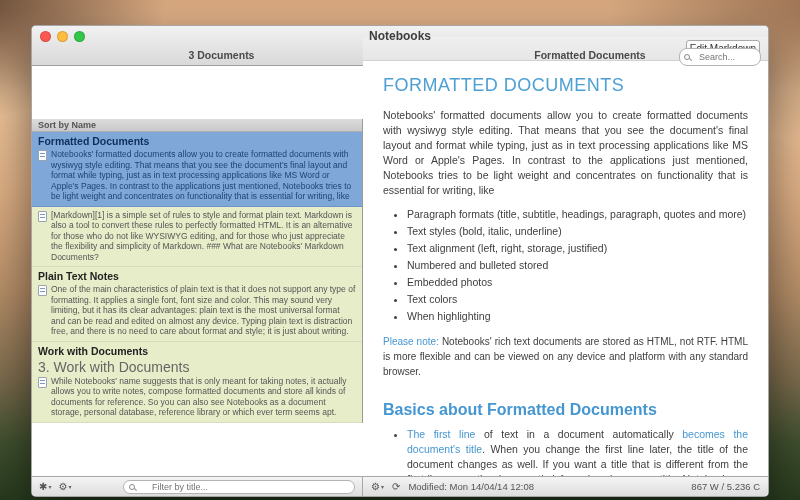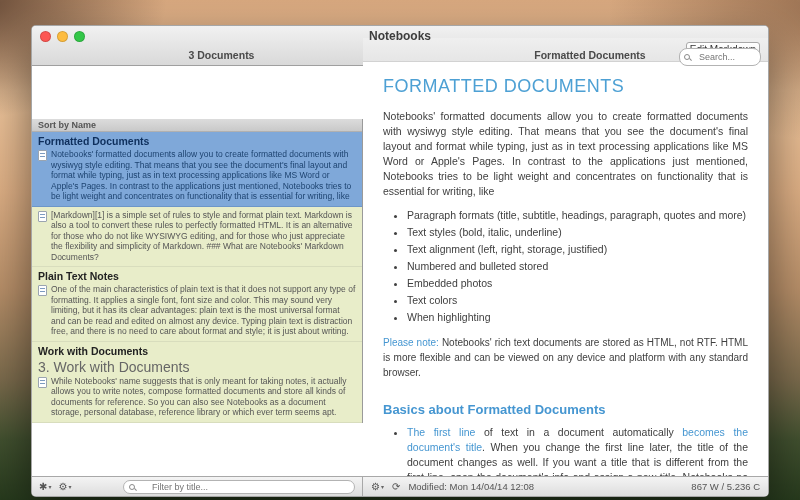--- a/index.html
+++ b/index.html
@@ -58,21 +58,21 @@
   .subtoolbar { height:24px; background:linear-gradient(#efefef,#e6e6e6); border-bottom:1px solid #d2d2d2; display:flex; justify-content:flex-end; align-items:center; padding:0 8px; }
   .edit-md { height:16px; padding:0 3px; font-size:10px; color:#333; background:linear-gradient(#ffffff,#eeeeee); border:1px solid #a8a8a8; border-radius:3px; font-family:"Liberation Sans", sans-serif; }
 
   .content { flex:1; overflow:hidden; padding:8px 20px 0 20px; color:#404040; }
   .content h1 { font-size:18px; font-weight:normal; color:var(--c-heading,#4da0d4); letter-spacing:.5px; margin:6px 0 12px 0; }
   .content p.intro { font-size:10.5px; line-height:15px; text-align:justify; margin-bottom:9px; }
   .content ul { margin:0 0 4px 0; padding-left:24px; }
   .content ul li { font-size:10.5px; line-height:15px; margin:2px 0; }
   .content ul.basics li { text-align:justify; margin:3px 0; }
   .content p.note { font-size:10px; line-height:15px; text-align:justify; margin:10px 0 0 0; }
-  .content h2 { font-size:13px; font-weight:bold; color:var(--c-link,#4596d1); margin:22px 0 8px 0; }
+  .content h2 { font-size:16px; font-weight:bold; color:var(--c-link,#4596d1); margin:22px 0 8px 0; }
   .link { color:var(--c-link,#4596d1); }
 
   .statusbar { height:20px; background:linear-gradient(#f4f4f4,#dddddd); border-top:1px solid #a8a8a8; display:flex; align-items:stretch; font-size:9.5px; color:#444; }
   .sb-left { width:331px; border-right:1px solid #a8a8a8; display:flex; align-items:center; gap:7px; padding:0 7px; }
   .sb-right { flex:1; display:flex; align-items:center; gap:8px; padding:0 8px; }
   .sb-icon { font-size:10px; color:#555; line-height:1; display:flex; align-items:center; gap:1px; cursor:default; }
   .chev { font-size:6px; color:#666; }
   .filterbox { flex:1; max-width:232px; height:14px; background:#fff; border:1px solid #b3b3b3; border-radius:8px; display:flex; align-items:center; gap:17px; padding:0 5px; margin-left:auto; }
   .sb-modified { flex:1; text-align:left; color:#555; }
   .sb-count { text-align:center; color:#555; white-space:nowrap; }

